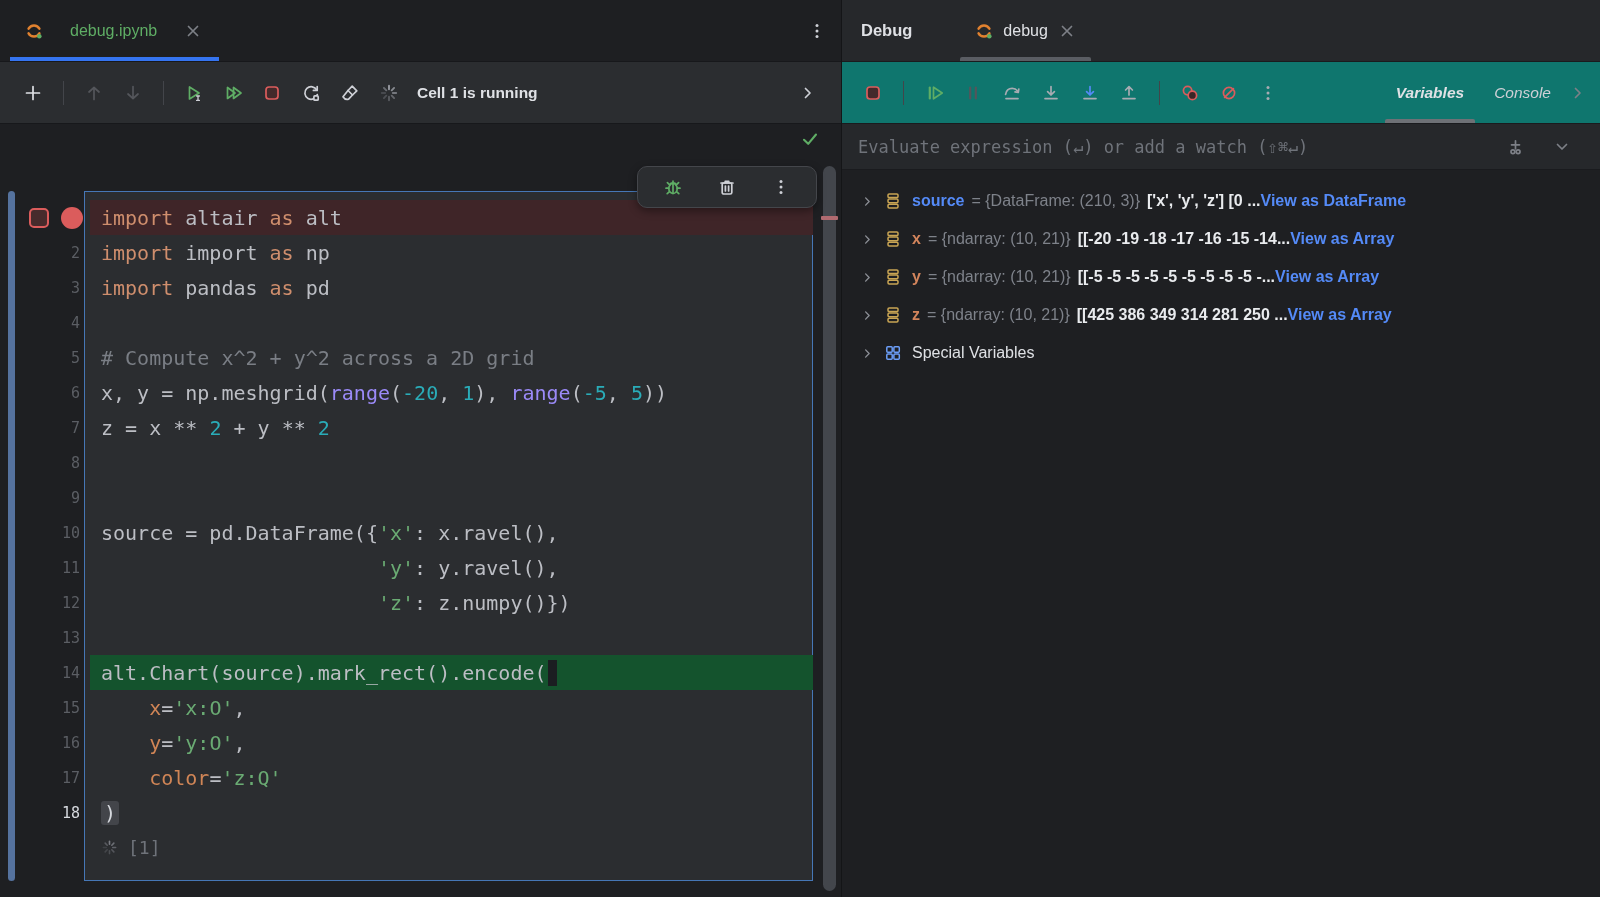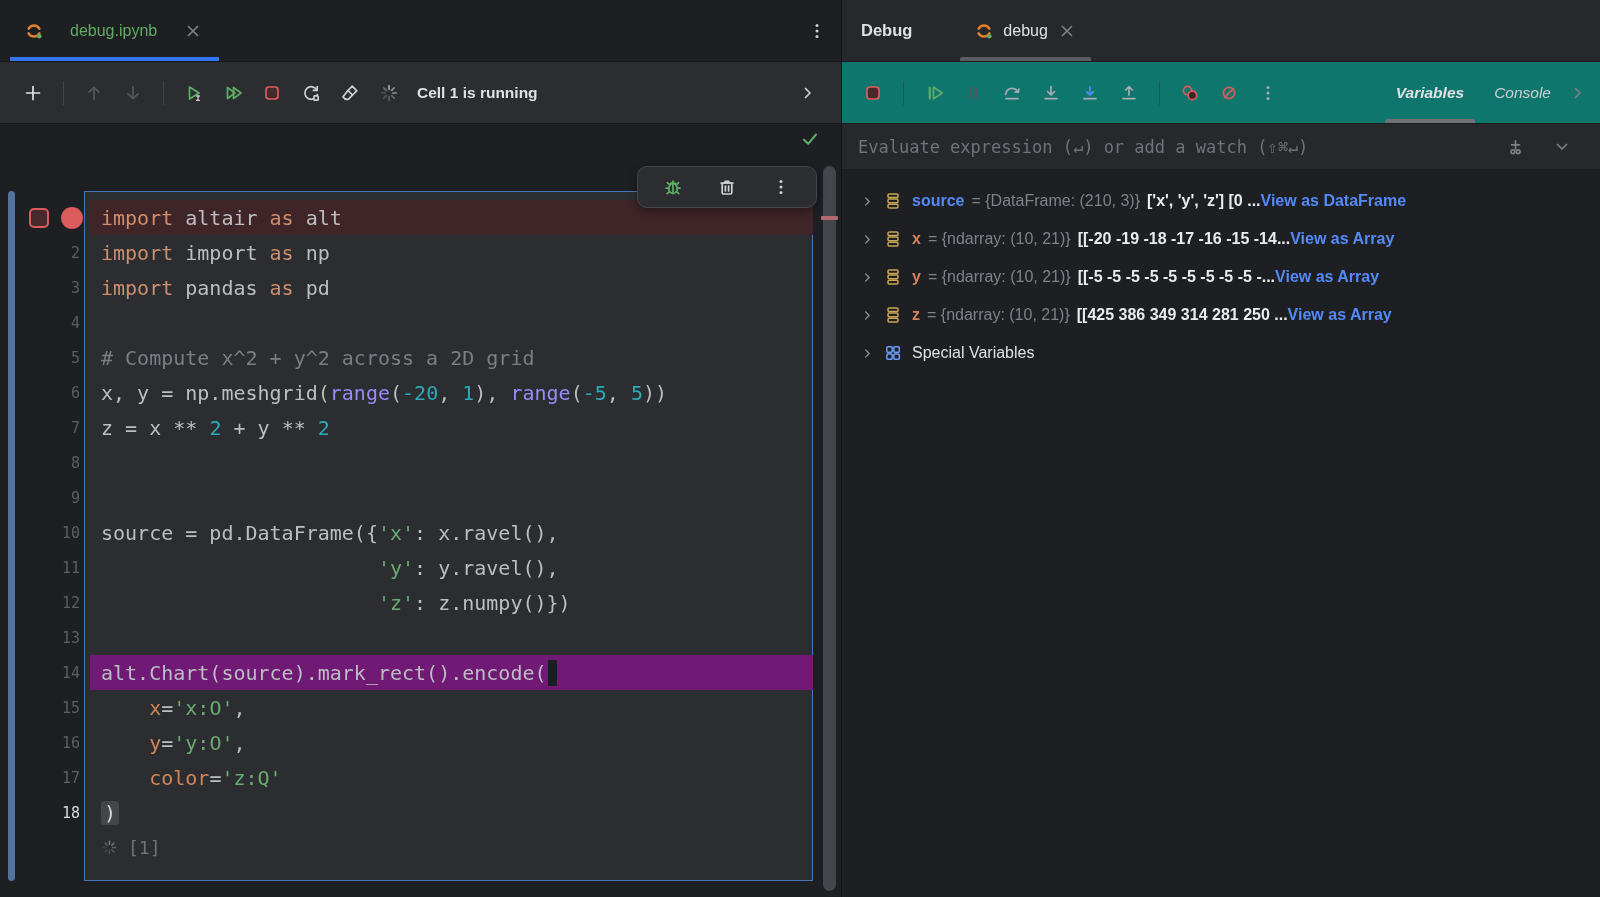--- a/index.html
+++ b/index.html
@@ -34,21 +34,21 @@
   .crow{height:35px;display:flex;align-items:center;margin-left:6px;}
   .gut{width:84px;flex:none;text-align:right;padding-right:10px;box-sizing:border-box;
        font-family:"DejaVu Sans Mono",monospace;font-size:15px;color:#5B5E64;}
   .gut.cur{color:#D7DAE0;}
   .gut.bp{display:flex;align-items:center;justify-content:flex-end;gap:12px;padding-right:7px;}
   .bp-square{width:16px;height:16px;border:2px solid #DB5C5C;border-radius:5px;background:#472B2C;flex:none;}
   .bp-dot{width:22px;height:22px;border-radius:50%;background:#DB5C5C;flex:none;}
   .cline{flex:1;height:100%;display:flex;align-items:center;padding-left:11px;box-sizing:border-box;
          font-family:"DejaVu Sans Mono",monospace;font-size:20px;white-space:pre;color:#BCBEC4;}
   .hl-bp{background:#3F2528;}
-  .hl-exec{background:#701a75;}
+  .hl-exec{background:#14532d;}
   .seg-k{color:#CF8E6D}.seg-c{color:#7A7E85}.seg-s{color:#6AAB73}.seg-n{color:#2AACB8}
   .seg-b{color:#9B8AF8}.seg-p{color:#D08556}.seg-d{color:#BCBEC4}
   .seg-m{background:#43454A;border-radius:3px;padding:0 3px;color:#D5D8DD;}
   .caret{display:inline-block;width:9px;height:26px;background:#1B1D21;margin-left:1px;}
   .out-row{display:flex;align-items:center;gap:10px;color:#6F737A;
            font-family:"DejaVu Sans Mono",monospace;font-size:18px;}
   .cell-actions{position:absolute;left:637px;top:42px;height:42px;display:flex;align-items:center;gap:20px;
                 padding:0 18px;background:#2B2D30;border:1px solid #44464B;border-radius:10px;
                 box-shadow:0 3px 8px rgba(0,0,0,.4);z-index:5;box-sizing:border-box;}
   .insp-check{position:absolute;left:800px;top:5px;}

